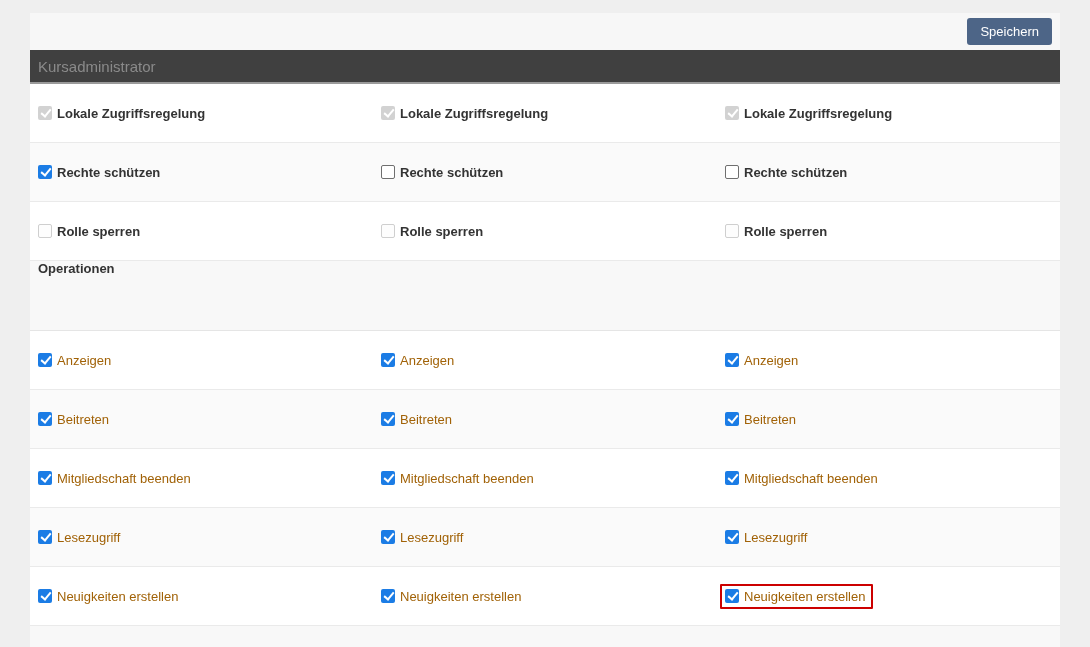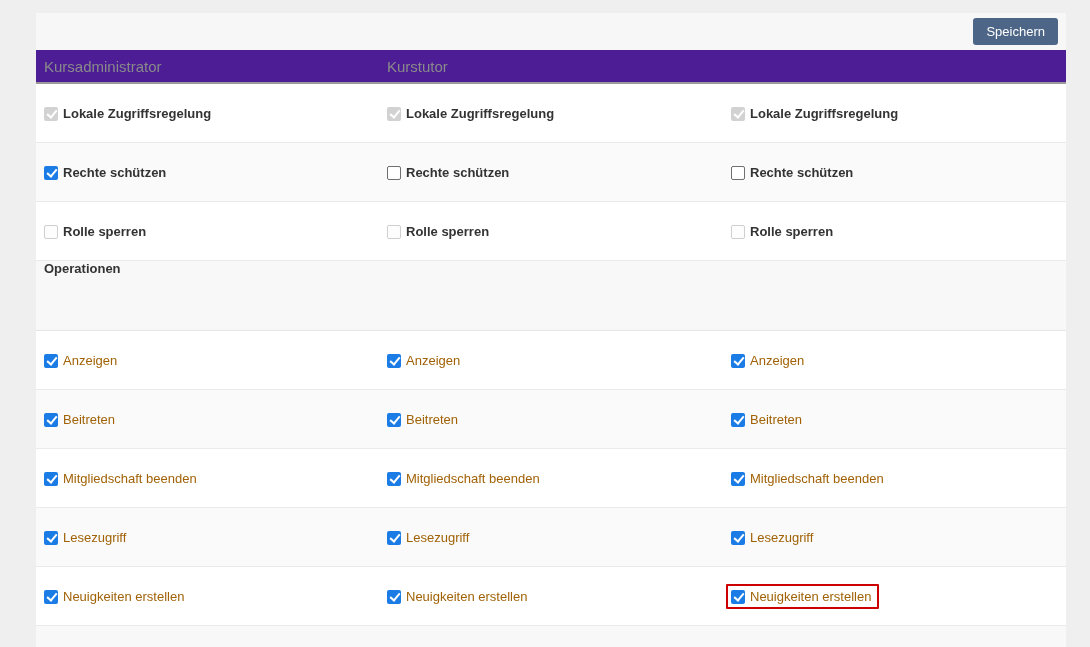--- a/index.html
+++ b/index.html
@@ -10,37 +10,37 @@
   }
   *{box-sizing:border-box;}
   html,body{margin:0;padding:0;}
   body{
     width:1090px;height:647px;overflow:hidden;
     background:#efefef;
     font-family:"Liberation Sans","DejaVu Sans",sans-serif;
     color:#333;
   }
   .page{
-    position:absolute;left:36px;top:13px;width:1030px;height:634px;
+    position:absolute;left:30px;top:13px;width:1030px;height:634px;
     background:#ffffff;
   }
   
   .topbar{
     height:37px;background:#f7f7f7;
     display:flex;align-items:center;justify-content:flex-end;
     padding-right:8px;
   }
   .save-btn{
     background:var(--btn-bg);color:#ffffff;border:none;border-radius:3px;
     font-family:inherit;font-size:13px;line-height:1;
     padding:7px 13px;cursor:pointer;
   }
   
   .col-headers{
-    height:34px;background:#4c1d95;
+    height:34px;background:#404040;
     border-bottom:2px solid #9a9a9a;
     display:grid;grid-template-columns:343px 344px 1fr;
     align-items:center;
   }
   .col-header{
     padding-left:8px;font-size:15px;color:#8a8a8a;
     white-space:nowrap;
   }
   
   .row{
@@ -48,21 +48,21 @@
     display:grid;grid-template-columns:343px 344px 1fr;
     align-items:center;
     border-bottom:1px solid #eaeaea;
     background:#ffffff;
   }
   .rows .row:nth-child(even){background:#fafafa;}
   .cell{
     display:flex;align-items:center;padding-left:3px;height:100%;
   }
   .cellwrap{
-    display:flex;align-items:flex-end;gap:5px;
+    display:flex;align-items:flex-start;gap:5px;
     border:2px solid transparent;padding:3px 6px 3px 3px;border-radius:1px;
   }
   .cellwrap.hl{border-color:var(--red);}
   
   .cb{
     width:14px;height:14px;border-radius:2px;flex:none;position:relative;
   }
   .cb.checked{background:var(--accent);}
   .cb.checked-disabled{background:var(--dis-fill);}
   .cb.checked::after,.cb.checked-disabled::after{
@@ -88,21 +88,20 @@
 <body>
 
 <div class="page">
 
   <div class="topbar">
     <button class="save-btn">Speichern</button>
   </div>
 
   <div class="col-headers">
     <div class="col-header">Kursadministrator</div>
-    <div class="col-header">Kurstutor</div>
   </div>
 
   <div class="rows" id="perm-rows">
       <div class="row">
         <div class="cell">
           <span class="cellwrap">
             <span class="cb checked-disabled"></span>
             <span class="perm-label">Lokale Zugriffsregelung</span>
           </span>
         </div>

